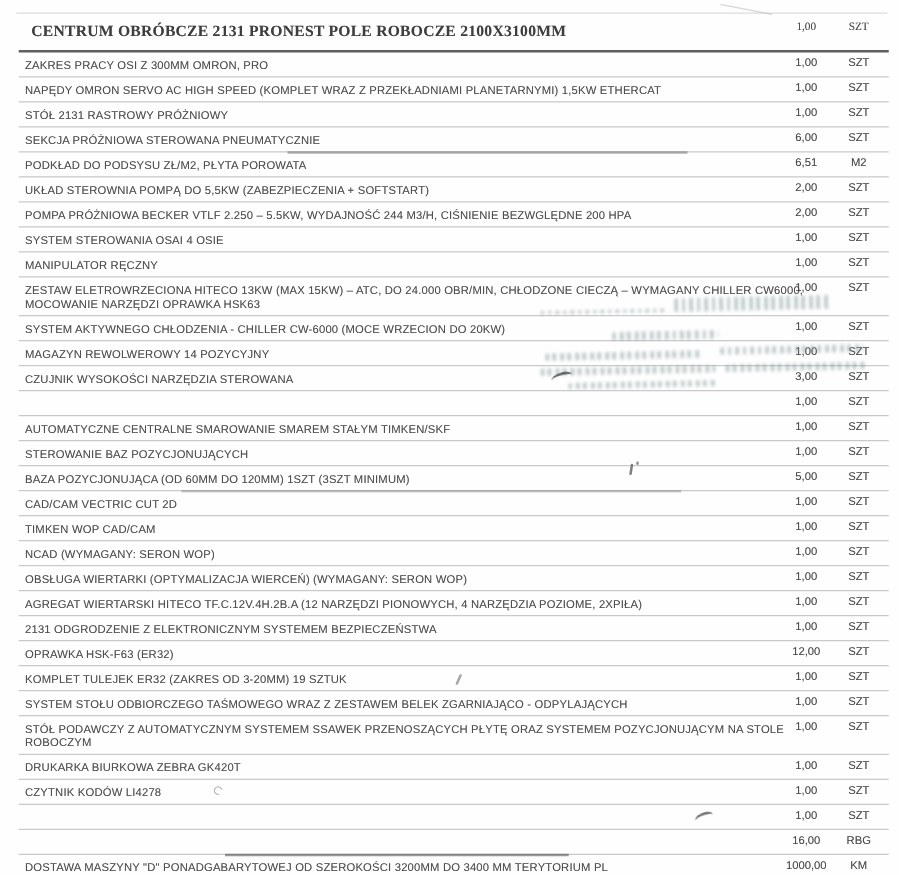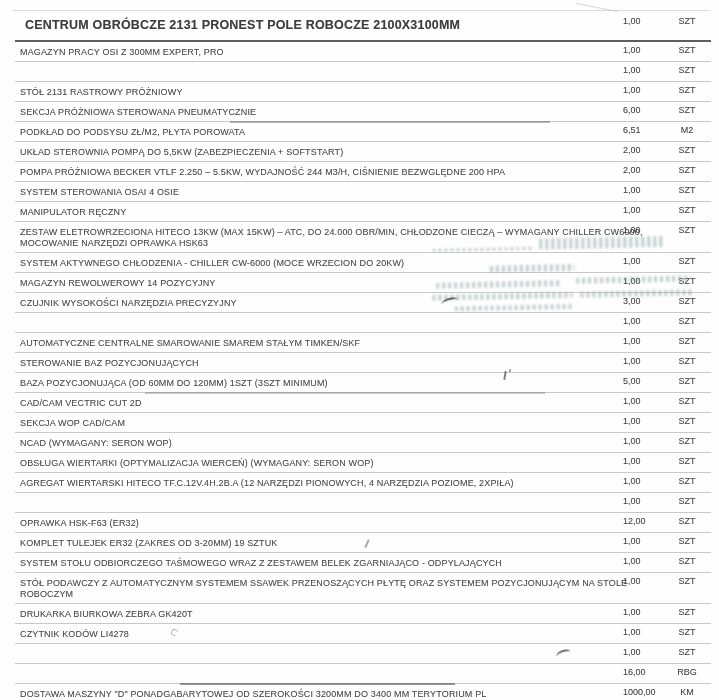--- a/index.html
+++ b/index.html
@@ -17,20 +17,21 @@
     position:absolute; top:7px; left:576px; width:42px; height:1px;
     background:rgba(180,180,180,.55); transform:rotate(11deg);
   }
   .content { position:absolute; top:12px; left:15px; width:696px; }
 
   
   .header-row {
     position:relative; min-height:15px;
     padding:6px 0 7px 10px;
     border-bottom:2.5px solid #5f5f5f;
+    font-family:Liberation Serif, serif;
   }
   .header-title {
     font-size:12.5px; font-weight:bold; line-height:15px;
     color:#3e3e3e; letter-spacing:.2px; max-width:560px;
     text-shadow:0 0 .5px rgba(60,60,60,.4);
   }
 
   
   .row {
     position:relative; border-bottom:1px solid #c9c9c9;
@@ -40,21 +41,21 @@
     font-size:9px; line-height:11px; letter-spacing:.15px;
     white-space:pre-line; max-width:650px; color:#4c4c4c;
     text-shadow:0 0 .45px rgba(80,80,80,.35);
   }
   .qty {
     position:absolute; top:3px; right:12px; display:flex;
     font-size:9px; line-height:11px; color:#474747;
     text-shadow:0 0 .45px rgba(80,80,80,.35);
   }
   .header-row .qty { top:4px; }
-  .qty .num { min-width:44px; text-align:left; }
+  .qty .num { min-width:44px; text-align:center; }
   .qty .unit { width:24px; margin-left:8px; text-align:center; }
 
   
   .row:nth-child(4)::after,
   .row:nth-child(17)::after,
   .row:nth-child(31)::after {
     content:""; position:absolute; bottom:-1.5px; height:2px;
     background:rgba(105,105,105,.5); filter:blur(.4px);
   }
   .row:nth-child(4)::after  { left:215px; width:320px; }
@@ -109,28 +110,29 @@
     <div class="header-row">
       <div class="header-title">CENTRUM OBRÓBCZE 2131 PRONEST POLE ROBOCZE 2100X3100MM</div>
       <div class="qty">
         <span class="num">1,00</span>
         <span class="unit">SZT</span>
       </div>
     </div>
 
     <div class="rows">
   <div class="row">
-    <div class="text">MAGAZYN PRACY OSI Z 300MM EXPERT, PRO</div>
-    <div class="qty">
-      <span class="num">1,00</span>
-      <span class="unit">SZT</span>
-    </div>
-  </div>
-
-  <div class="row">
+    <div class="text">ZAKRES PRACY OSI Z 300MM OMRON, PRO</div>
+    <div class="qty">
+      <span class="num">1,00</span>
+      <span class="unit">SZT</span>
+    </div>
+  </div>
+
+  <div class="row">
+    <div class="text">NAPĘDY OMRON SERVO AC HIGH SPEED (KOMPLET WRAZ Z PRZEKŁADNIAMI PLANETARNYMI) 1,5KW ETHERCAT</div>
     <div class="qty">
       <span class="num">1,00</span>
       <span class="unit">SZT</span>
     </div>
   </div>
 
   <div class="row">
     <div class="text">STÓŁ 2131 RASTROWY PRÓŻNIOWY</div>
     <div class="qty">
       <span class="num">1,00</span>
@@ -205,21 +207,21 @@
 
   <div class="row">
     <div class="text">MAGAZYN REWOLWEROWY 14 POZYCYJNY</div>
     <div class="qty">
       <span class="num">1,00</span>
       <span class="unit">SZT</span>
     </div>
   </div>
 
   <div class="row">
-    <div class="text">CZUJNIK WYSOKOŚCI NARZĘDZIA PRECYZYJNY</div>
+    <div class="text">CZUJNIK WYSOKOŚCI NARZĘDZIA STEROWANA</div>
     <div class="qty">
       <span class="num">3,00</span>
       <span class="unit">SZT</span>
     </div>
   </div>
 
   <div class="row">
     <div class="qty">
       <span class="num">1,00</span>
       <span class="unit">SZT</span>
@@ -252,21 +254,21 @@
 
   <div class="row">
     <div class="text">CAD/CAM VECTRIC CUT 2D</div>
     <div class="qty">
       <span class="num">1,00</span>
       <span class="unit">SZT</span>
     </div>
   </div>
 
   <div class="row">
-    <div class="text">SEKCJA WOP CAD/CAM</div>
+    <div class="text">TIMKEN WOP CAD/CAM</div>
     <div class="qty">
       <span class="num">1,00</span>
       <span class="unit">SZT</span>
     </div>
   </div>
 
   <div class="row">
     <div class="text">NCAD (WYMAGANY: SERON WOP)</div>
     <div class="qty">
       <span class="num">1,00</span>
@@ -284,20 +286,21 @@
 
   <div class="row">
     <div class="text">AGREGAT WIERTARSKI HITECO TF.C.12V.4H.2B.A (12 NARZĘDZI PIONOWYCH, 4 NARZĘDZIA POZIOME, 2XPIŁA)</div>
     <div class="qty">
       <span class="num">1,00</span>
       <span class="unit">SZT</span>
     </div>
   </div>
 
   <div class="row">
+    <div class="text">2131 ODGRODZENIE Z ELEKTRONICZNYM SYSTEMEM BEZPIECZEŃSTWA</div>
     <div class="qty">
       <span class="num">1,00</span>
       <span class="unit">SZT</span>
     </div>
   </div>
 
   <div class="row">
     <div class="text">OPRAWKA HSK-F63 (ER32)</div>
     <div class="qty">
       <span class="num">12,00</span>

